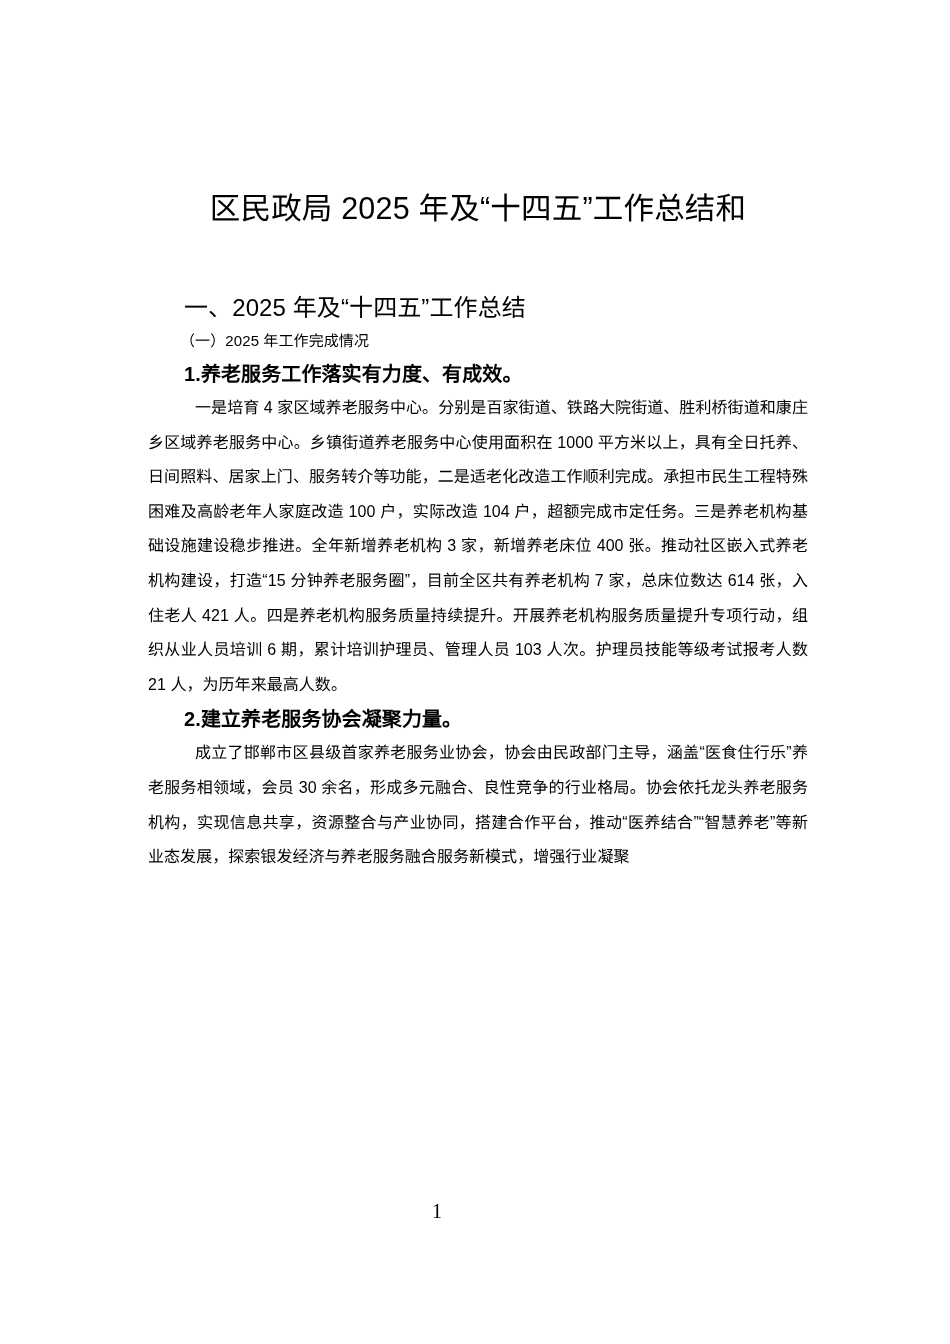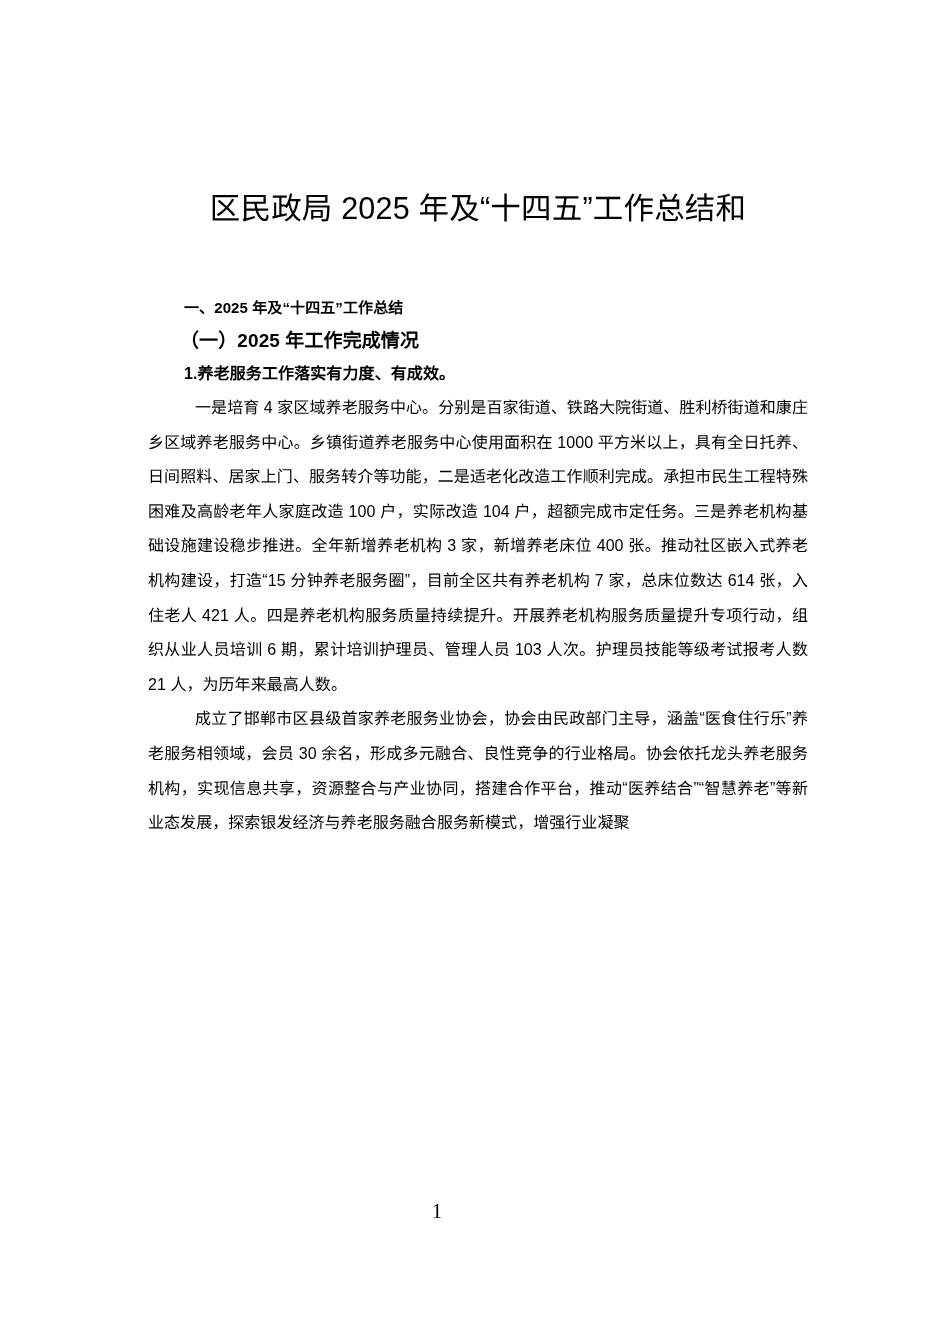--- a/index.html
+++ b/index.html
@@ -41,39 +41,39 @@
     white-space: nowrap;
   }
   .doc-title .tline {
     display: block;
   }
 
   
   .h-level1 {
     margin: 0;
     padding-top: 45px;
-    font-size: 15px;
+    font-size: 24px;
     line-height: 33px;
-    font-weight: 700;
+    font-weight: 400;
     text-indent: 36px;
     letter-spacing: 0.1px;
   }
 
   .h-level2 {
     margin: 0;
-    font-size: 19px;
+    font-size: 15px;
     line-height: 33px;
-    font-weight: 700;
+    font-weight: 400;
     text-indent: 32px;
     letter-spacing: 0.1px;
   }
 
   .h-level3 {
     margin: 0;
-    font-size: 16px;
+    font-size: 20px;
     line-height: 34px;
     font-weight: bold;
     text-indent: 36px;
     letter-spacing: 0.1px;
   }
 
   
   .para {
     margin: 0;
     font-size: 16px;
@@ -111,20 +111,21 @@
     </h1>
 
     <div class="h-level1">一、2025 年及“十四五”工作总结</div>
 
     <div class="h-level2">（一）2025 年工作完成情况</div>
 
     <div class="h-level3">1.养老服务工作落实有力度、有成效。</div>
 
     <p class="para">一是培育 4 家区域养老服务中心。分别是百家街道、铁路大院街道、胜利桥街道和康庄乡区域养老服务中心。乡镇街道养老服务中心使用面积在 1000 平方米以上，具有全日托养、日间照料、居家上门、服务转介等功能，二是适老化改造工作顺利完成。承担市民生工程特殊困难及高龄老年人家庭改造 100 户，实际改造 104 户，超额完成市定任务。三是养老机构基础设施建设稳步推进。全年新增养老机构 3 家，新增养老床位 400 张。推动社区嵌入式养老机构建设，打造“15 分钟养老服务圈”，目前全区共有养老机构 7 家，总床位数达 614 张，入住老人 421 人。四是养老机构服务质量持续提升。开展养老机构服务质量提升专项行动，组织从业人员培训 6 期，累计培训护理员、管理人员 103 人次。护理员技能等级考试报考人数 21 人，为历年来最高人数。</p>
 
+    <div class="h-level3">2.建立养老服务协会凝聚力量。</div>
 
     <p class="para">成立了邯郸市区县级首家养老服务业协会，协会由民政部门主导，涵盖“医食住行乐”养老服务相领域，会员 30 余名，形成多元融合、良性竞争的行业格局。协会依托龙头养老服务机构，实现信息共享，资源整合与产业协同，搭建合作平台，推动“医养结合”“智慧养老”等新业态发展，探索银发经济与养老服务融合服务新模式，增强行业凝聚</p>
 
   </div>
 
   <div class="page-number">1</div>
 
 </div>
 
 </body></html>

